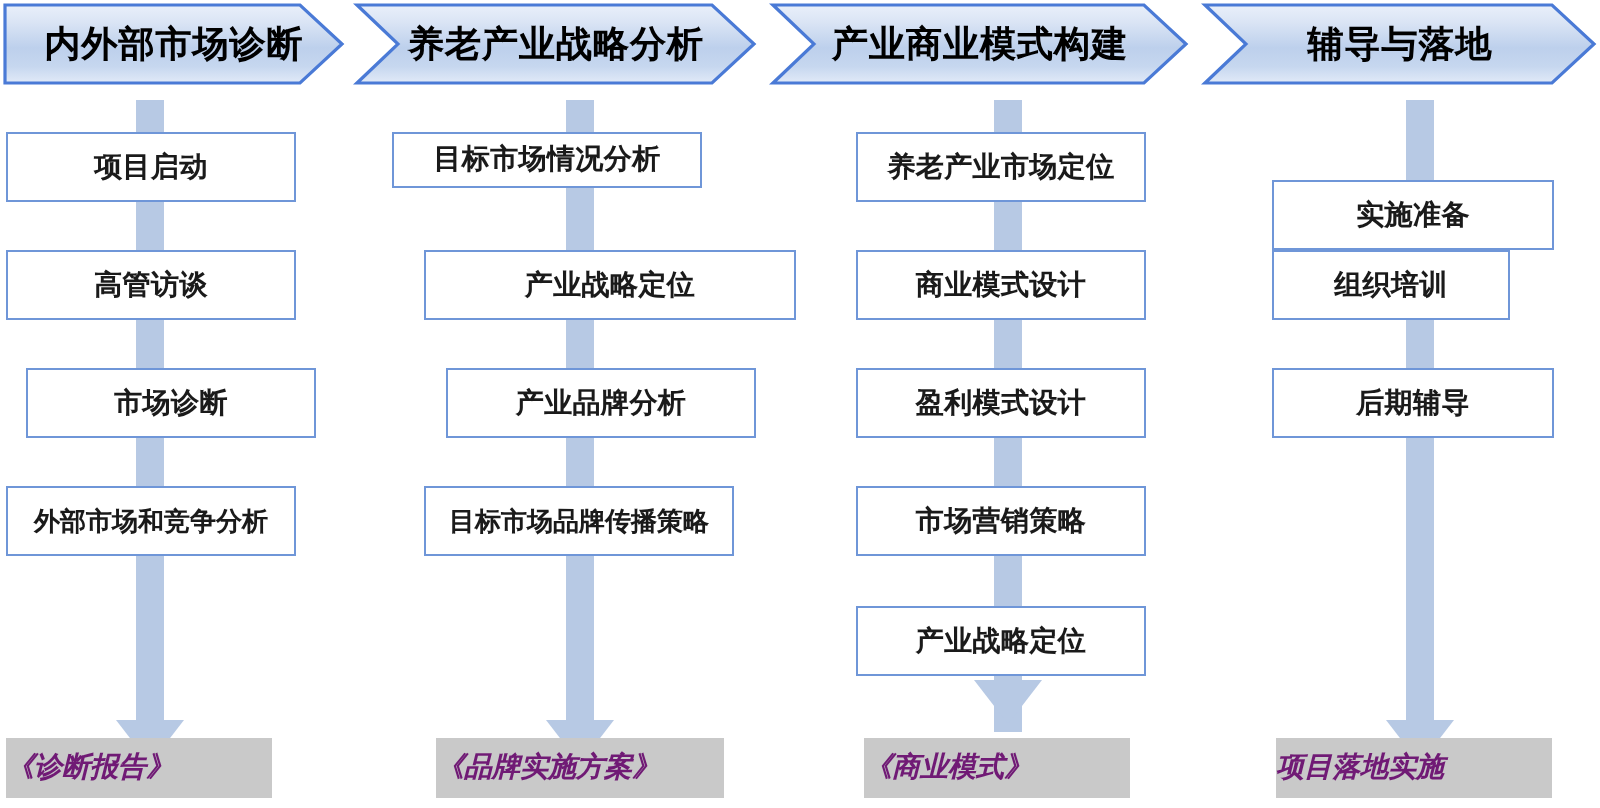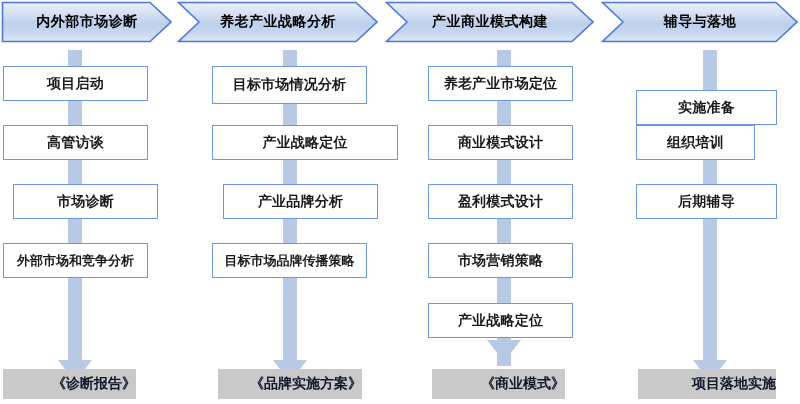--- a/index.html
+++ b/index.html
@@ -34,21 +34,21 @@
     align-items: center;
     justify-content: center;
     box-sizing: border-box;
     background: linear-gradient(to bottom,
                 #eaf0fa 0%,
                 #dbe5f5 22%,
                 #bdd0ec 55%,
                 #c6d7ef 78%,
                 #e3ebf8 100%);
     color: #000000;
-    font-size: 14px;
+    font-size: 18px;
     font-weight: bold;
     letter-spacing: 0.5px;
     white-space: nowrap;
   }
   .chev-inner {
     pointer-events: none;
   }
   
   .chev.first {
     clip-path: polygon(0 0, calc(100% - 22px) 0, 100% 50%, calc(100% - 22px) 100%, 0 100%);
@@ -99,25 +99,26 @@
   .step-box.tight { font-size: 13px; letter-spacing: 0; }
 
   
   .out-box {
     position: absolute;
     box-sizing: border-box;
     background: #c9c9c9;
     border: 0;
     display: flex;
     align-items: center;
-    justify-content: flex-end;
+    justify-content: flex-start;
     font-size: 14px;
     font-weight: bold;
-    color: #0f172a;
+    color: #701a75;
     white-space: nowrap;
+    font-style: italic;
   }
 </style>
 </head>
 <body>
 
 <div id="diagram">
 
   <div class="chev-row">
 
     <div class="chev first" style="left:2px; width:170px;">
@@ -172,21 +173,21 @@
   <div class="step-box tight" style="left:3px; top:243px; width:145px; height:35px;">
     <span>外部市场和竞争分析</span>
   </div>
   <div class="out-box" style="left:3px; top:369px; width:133px; height:30px;">
     <span>《诊断报告》</span>
   </div>
 
   <div class="flow-bar" style="left:283px; top:50px; height:316px;"></div>
   <div class="flow-arrow" style="left:273px; top:360px;"></div>
 
-  <div class="step-box" style="left:212px; top:66px; width:155px; height:38px;justify-content:center;">
+  <div class="step-box" style="left:196px; top:66px; width:155px; height:28px;justify-content:center;">
     <span>目标市场情况分析</span>
   </div>
   <div class="step-box" style="left:212px; top:125px; width:186px; height:35px;">
     <span>产业战略定位</span>
   </div>
   <div class="step-box" style="left:212px; top:184px; width:155px; height:35px;margin-left:11px;">
     <span>产业品牌分析</span>
   </div>
   <div class="step-box tight" style="left:212px; top:243px; width:155px; height:35px;">
     <span>目标市场品牌传播策略</span>

